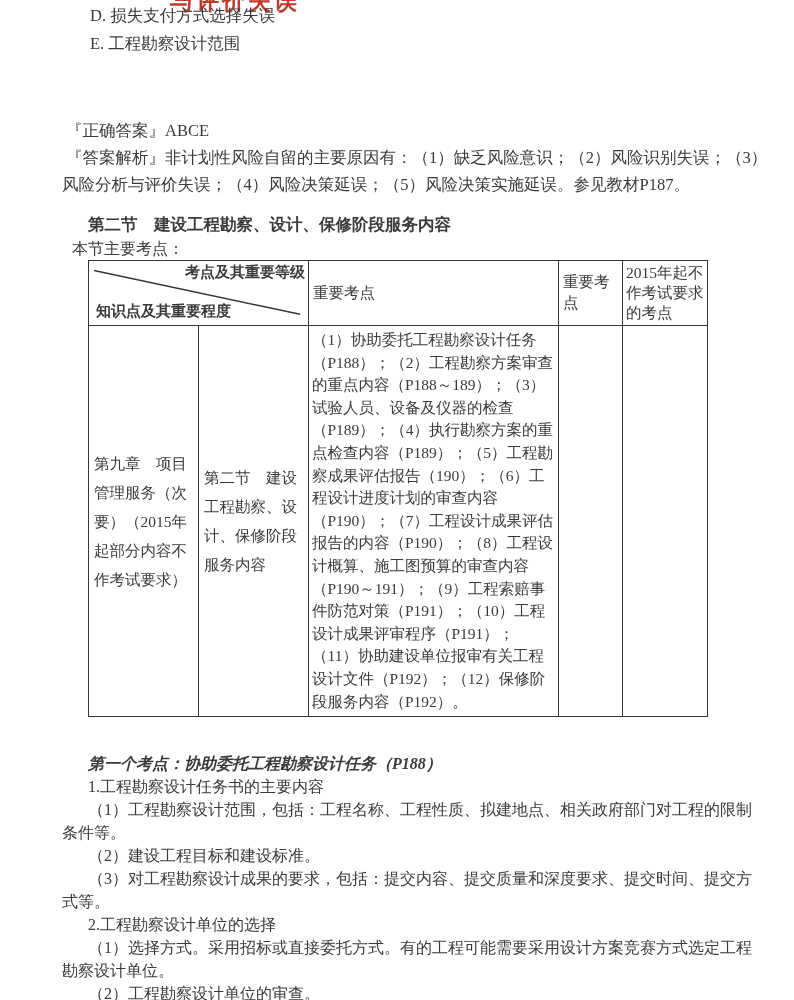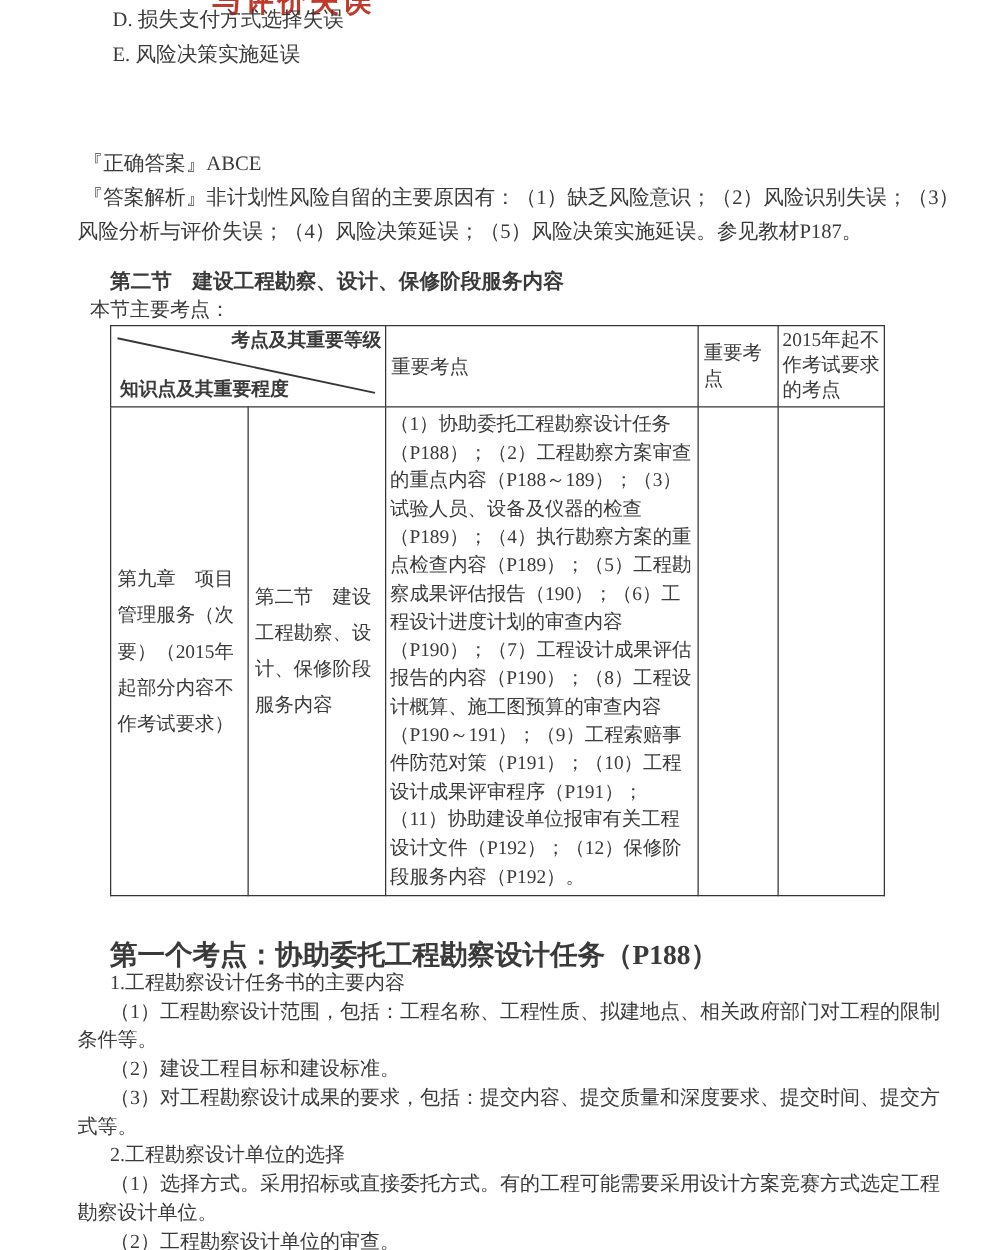--- a/index.html
+++ b/index.html
@@ -92,30 +92,30 @@
   }
   .hdr-col5 { line-height: 20px; padding: 2px 3px !important; }
   .body-row { height: 366px; }
 
   
   #keypoint-block {
     top: 752px; left: 62px; width: 702px;
     font-size: 16px; line-height: 23px;
   }
   #keypoint-block p { margin: 0; text-indent: 26px; }
-  #keypoint-title { font-weight: bold; font-size: 22px; }
+  #keypoint-title { font-weight: bold; font-size: 16px; font-style: italic; }
 </style>
 </head>
 <body>
 
 <div class="abs" id="red-overlay">与评价失误</div>
 
 <div class="abs" id="options-block">
   <p class="opt">D. 损失支付方式选择失误</p>
-  <p class="opt">E. 风险决策实施延误</p>
+  <p class="opt">E. 工程勘察设计范围</p>
 </div>
 
 <div class="abs" id="answer-block">
   <p>『正确答案』ABCE</p>
   <p>『答案解析』非计划性风险自留的主要原因有：（1）缺乏风险意识；（2）风险识别失误；（3）风险分析与评价失误；（4）风险决策延误；（5）风险决策实施延误。参见教材P187。</p>
 </div>
 
 <div class="abs" id="section-block">
   <p id="section-title">第二节　建设工程勘察、设计、保修阶段服务内容</p>
   <p id="section-intro">本节主要考点：</p>

